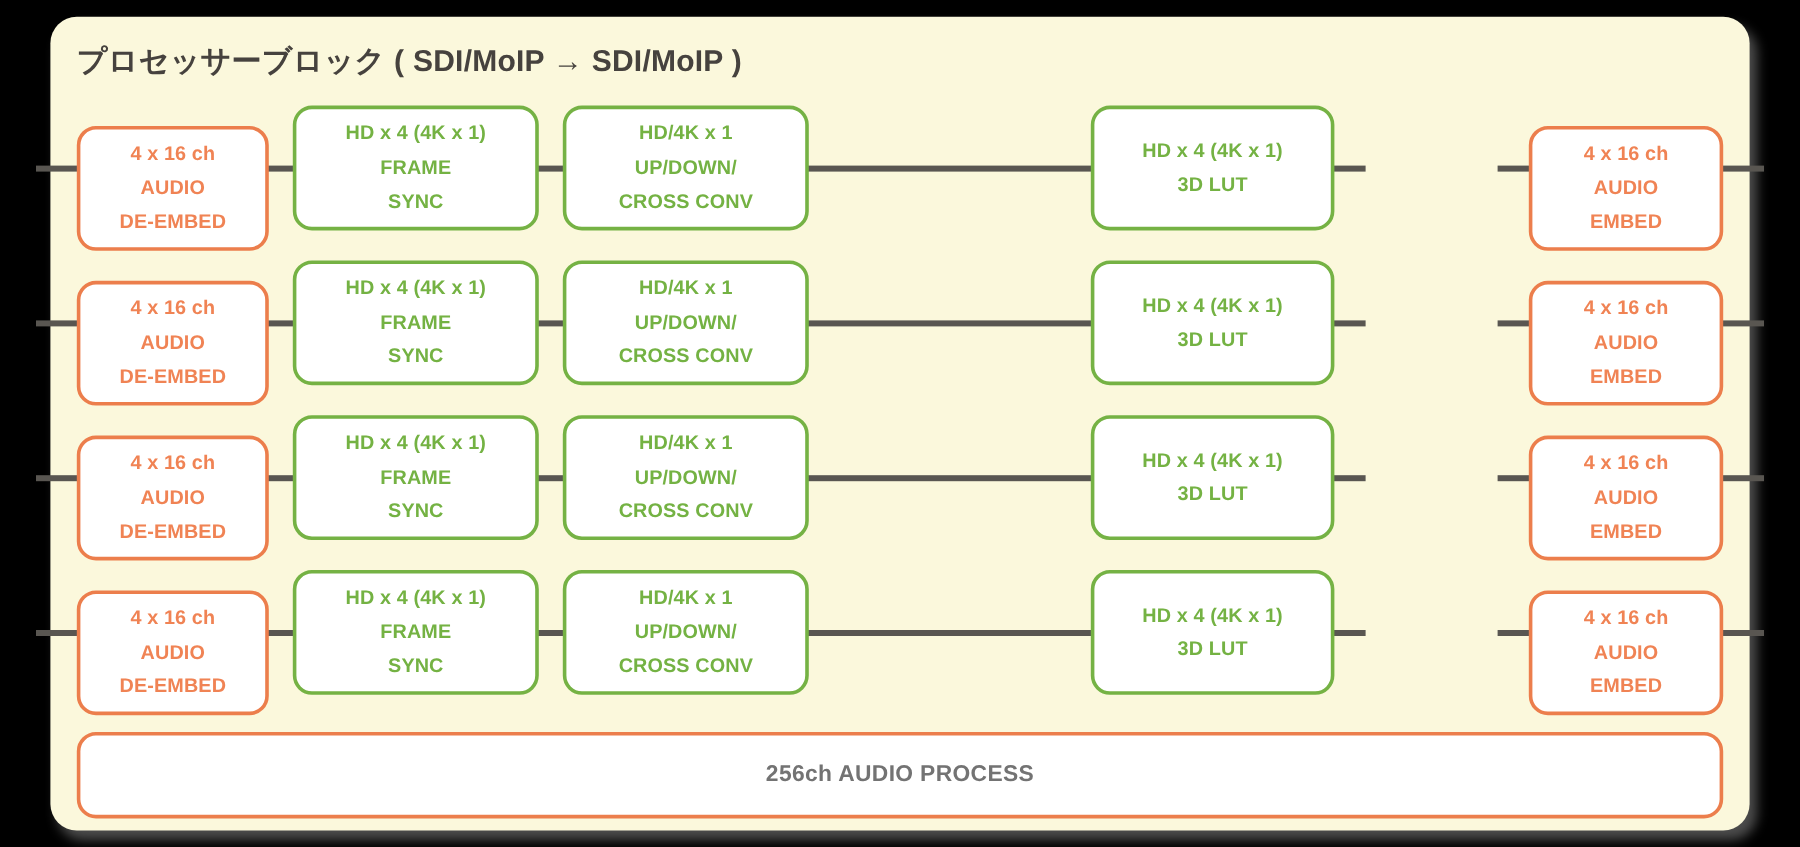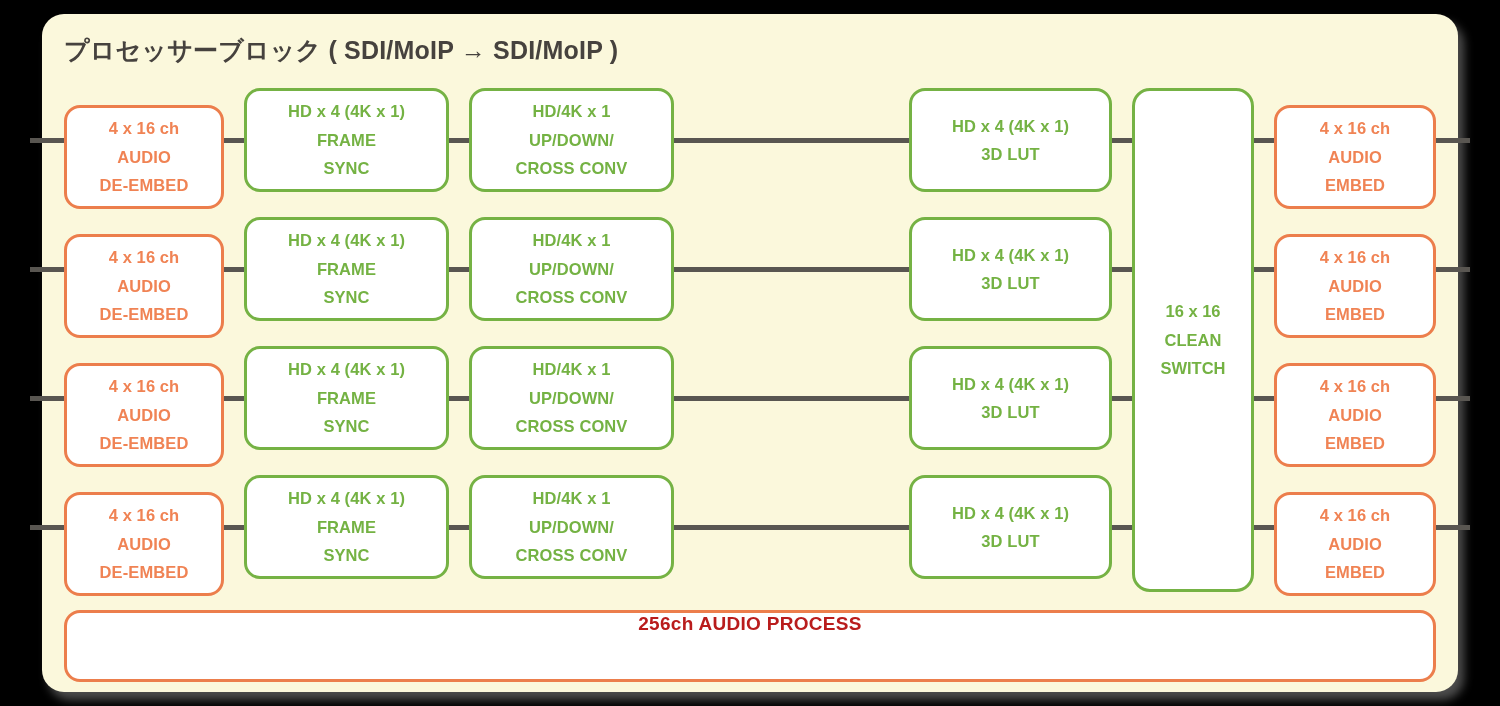--- a/index.html
+++ b/index.html
@@ -85,22 +85,23 @@
     position: absolute;
     left: 22px;
     top: 596px;
     width: 1372px;
     height: 72px;
     background: #FFFFFF;
     border: 3.5px solid #EC7E4C;
     border-radius: 16px;
     box-sizing: border-box;
     display: flex;
+    align-items: center;
     justify-content: center;
-    color: #b91c1c;
+    color: #737373;
     font-weight: 700;
     font-size: 19px;
     letter-spacing: 0.3px;
   }
 
   
   .clean-switch {
     position: absolute;
     left: 1090px;
     top: 74px;
@@ -250,24 +251,19 @@
           <span class="ln">HD x 4 (4K x 1)</span>
           <span class="ln">3D LUT</span>
         </div>
         <div class="block orange" style="left: 1232px; width: 162px; top: 461px; height: 104px;">
           <span class="ln">4 x 16 ch</span>
           <span class="ln">AUDIO</span>
           <span class="ln">EMBED</span>
         </div>
       </div>
 
-    <div class="clean-switch">
-      <span class="ln">16 x 16</span>
-      <span class="ln">CLEAN</span>
-      <span class="ln">SWITCH</span>
-    </div>
 
     <div class="audio-bar">
       <span>256ch AUDIO PROCESS</span>
     </div>
 
   </div>
 </div>
 
 </body></html>

